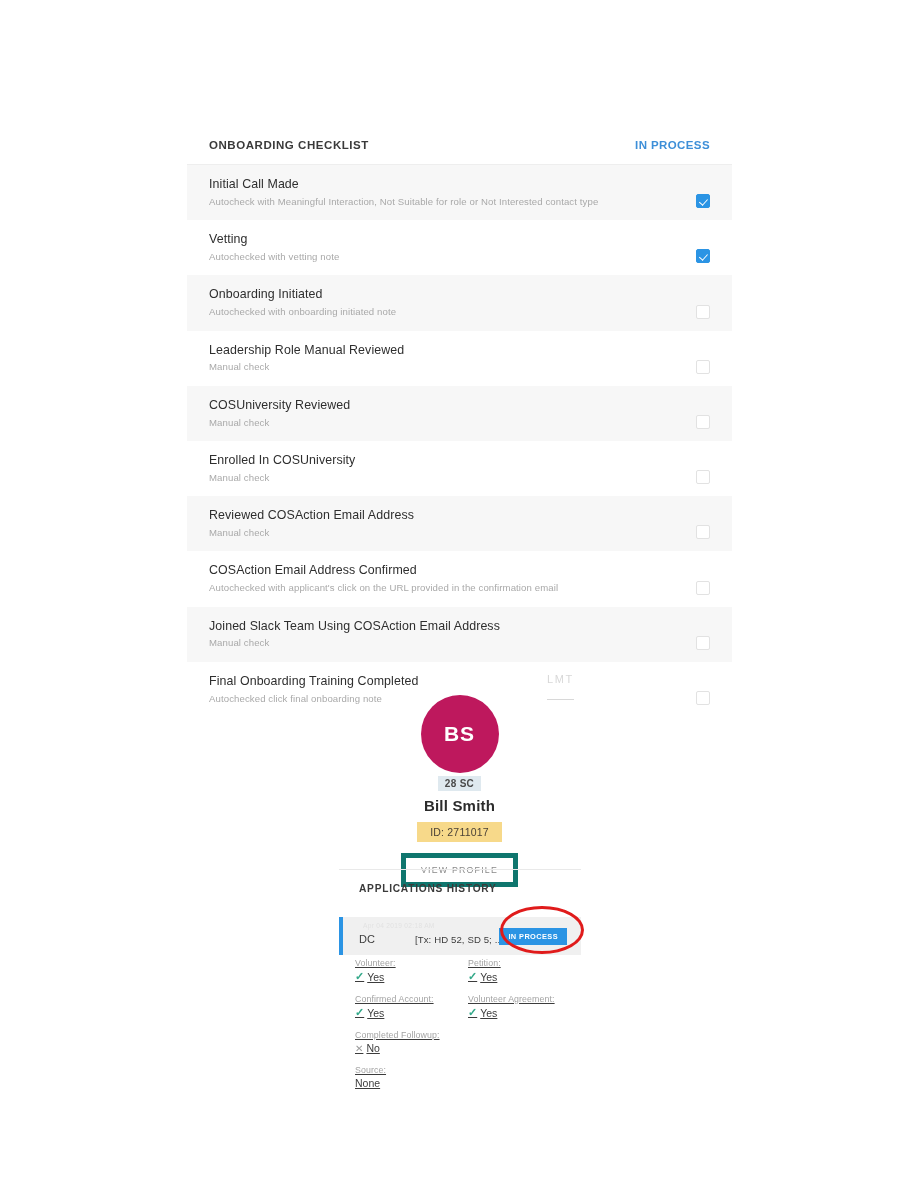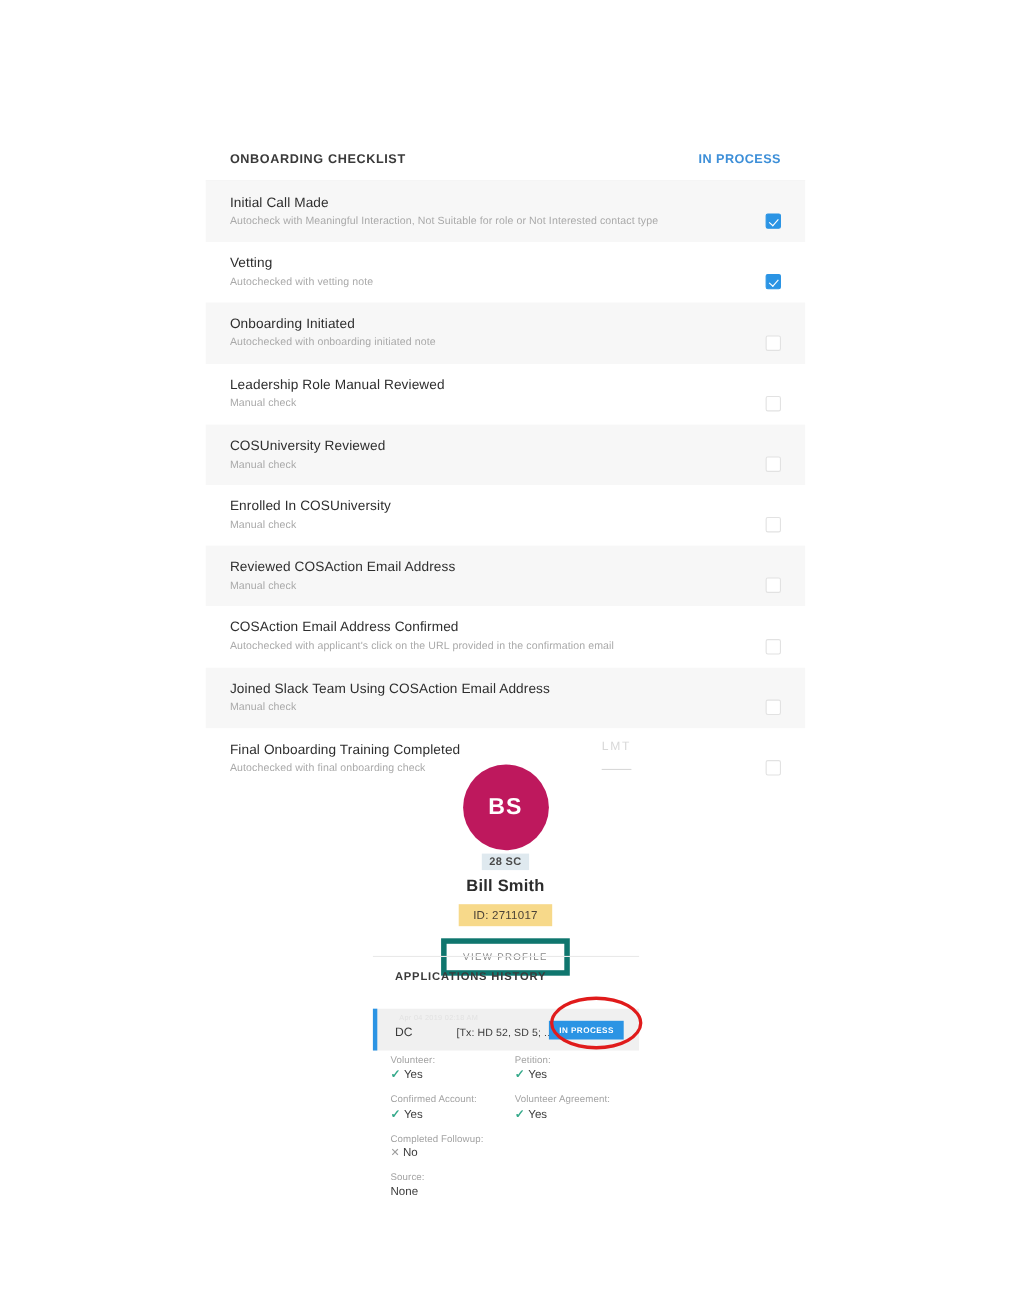--- a/index.html
+++ b/index.html
@@ -242,20 +242,21 @@
     border-radius: 50%;
     pointer-events: none;
   }
 
   
   .fields {
     position: absolute;
     left: 355px;
     top: 958px;
     width: 230px;
+    text-decoration: underline;
   }
   .field-row {
     display: flex;
     margin-bottom: 11px;
   }
   .field {
     width: 113px;
   }
   .field-label {
     font-size: 8.8px;
@@ -348,21 +349,21 @@
       <div class="check-row alt">
         <div class="texts">
           <div class="check-label">Joined Slack Team Using COSAction Email Address</div>
           <div class="check-sub">Manual check</div>
         </div>
         <div class="cbox off"></div>
       </div>
       <div class="check-row">
         <div class="texts">
           <div class="check-label">Final Onboarding Training Completed</div>
-          <div class="check-sub">Autochecked with final onboarding check</div>
+          <div class="check-sub">Autochecked click final onboarding note</div>
         </div>
         <div class="cbox off"></div>
       </div>
     </div>
 </div>
 
 <div class="watermark">LMT</div>
 
 <div class="profile">
   <div class="avatar">BS</div>

